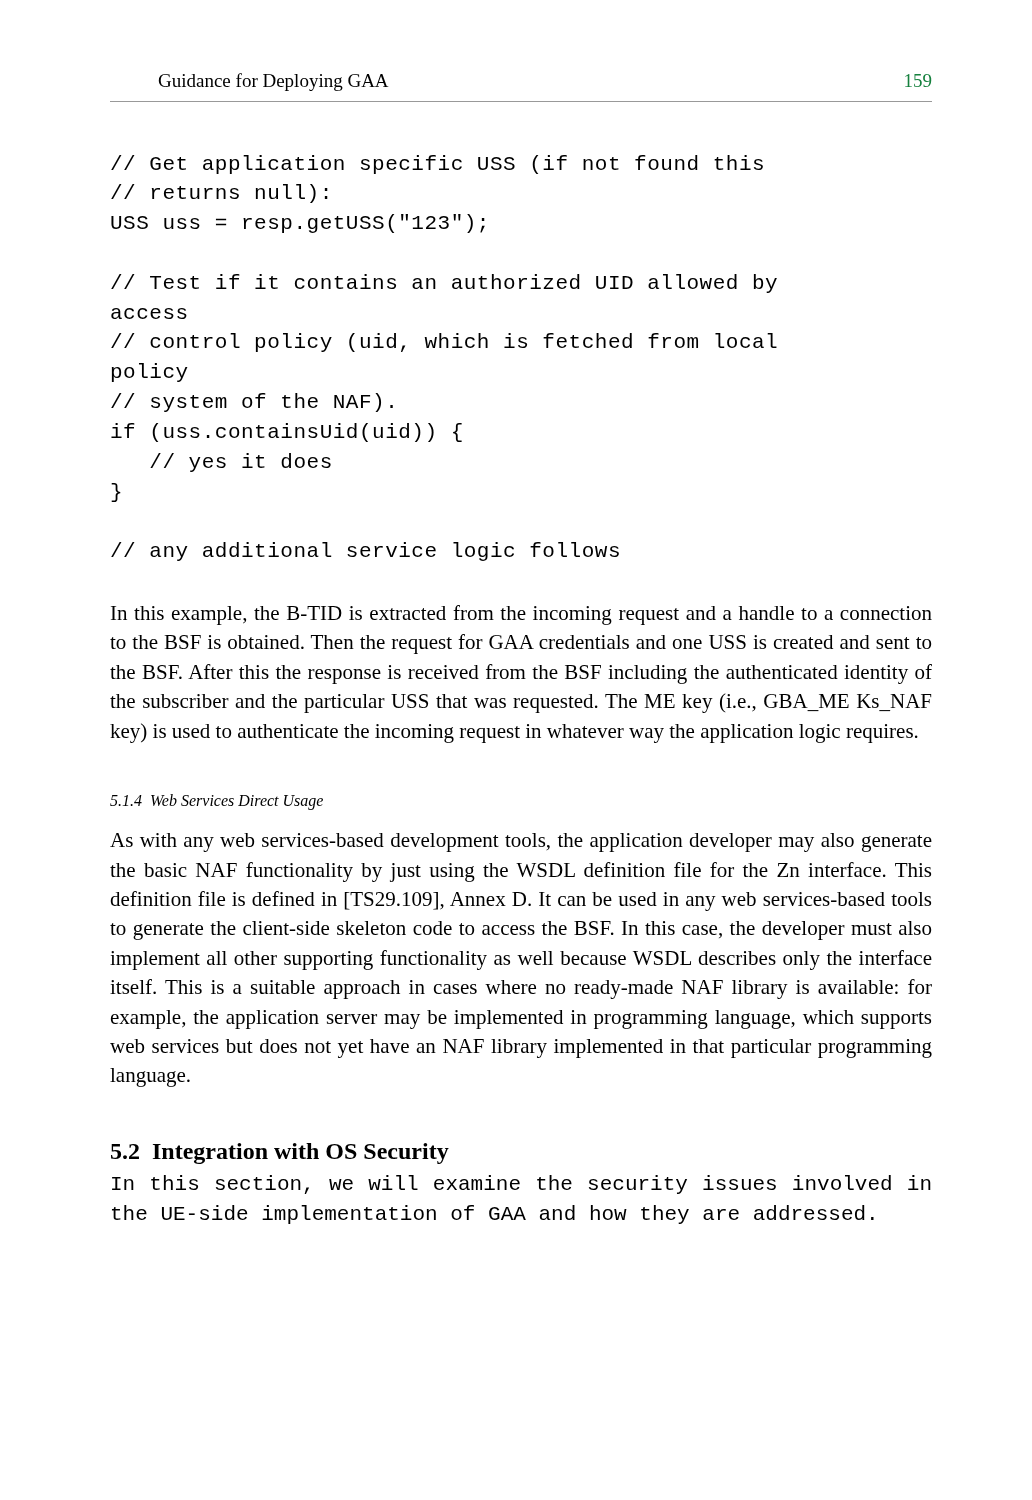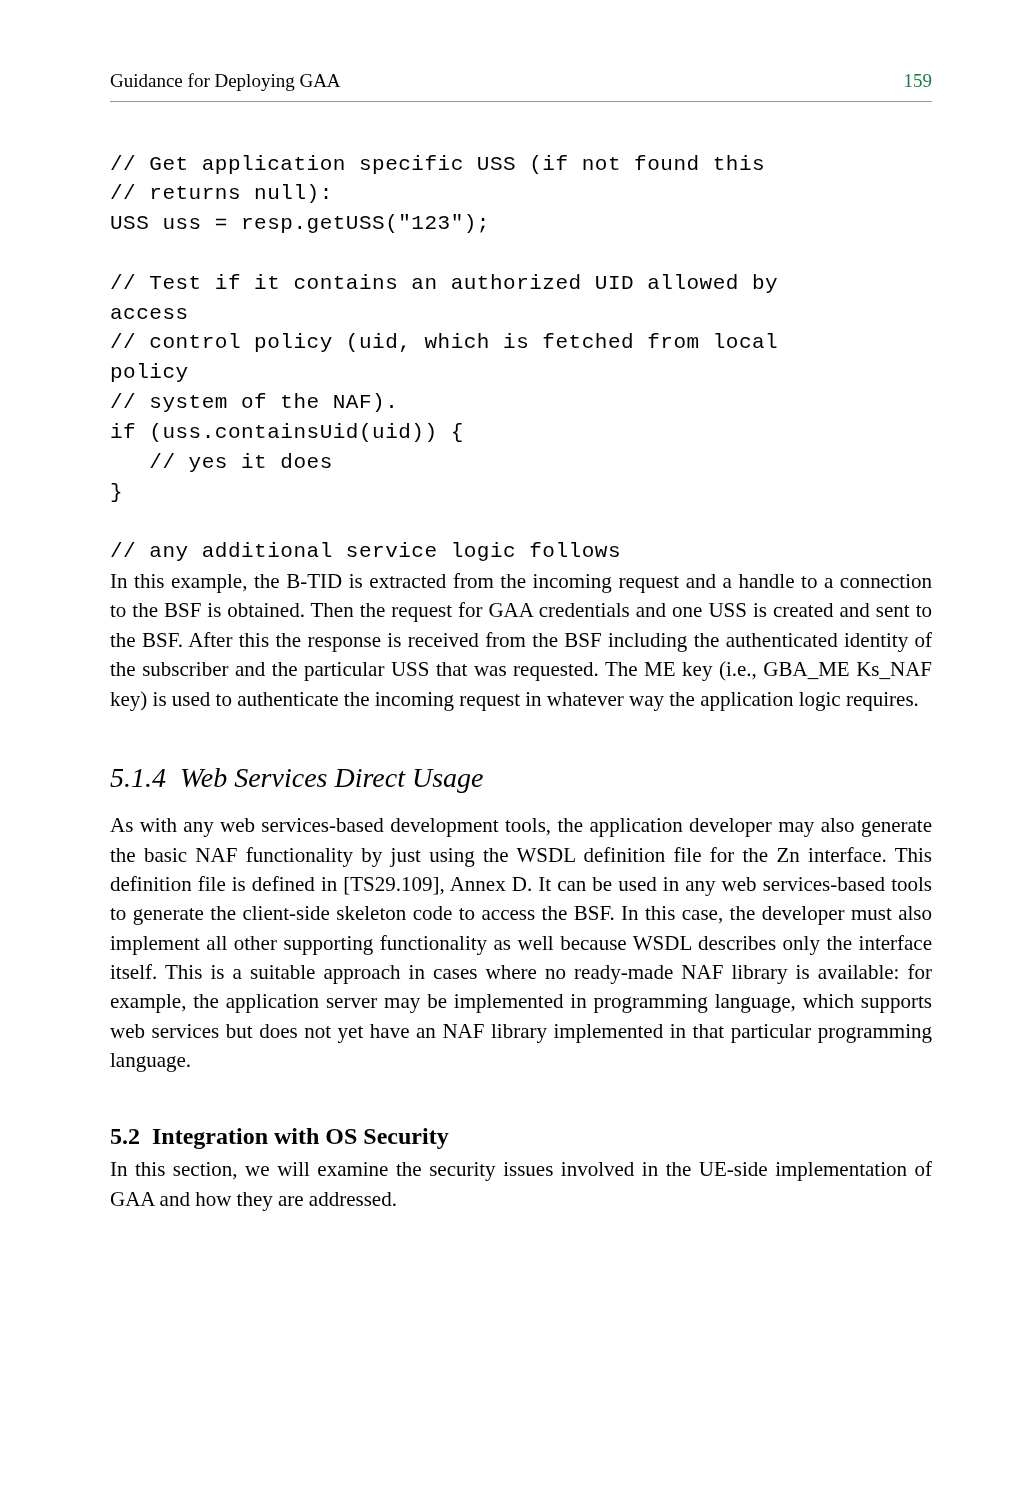--- a/index.html
+++ b/index.html
@@ -21,39 +21,41 @@
       display: flex;
       justify-content: space-between;
       align-items: baseline;
       border-bottom: 1px solid #999;
       padding-bottom: 6px;
       margin-bottom: 48px;
       font-size: 19px;
     }
     .header-title {
       color: #000;
+      margin-left: 48px;
     }
     .page-number {
       color: #15803d;
     }
     .code-block {
       font-family: 'Courier New', Courier, monospace;
       font-size: 21px;
       line-height: 1.42;
       white-space: pre;
+      margin-bottom: 32px;
       letter-spacing: 0.5px;
     }
     .body-text {
       text-align: justify;
       margin-bottom: 44px;
       line-height: 1.4;
     }
     .subsection-heading {
       font-style: italic;
-      font-size: 28px;
+      font-size: 16px;
       margin-bottom: 14px;
       font-weight: normal;
     }
     .section-heading {
       font-weight: bold;
       font-size: 24px;
       margin-bottom: 2px;
     }
   </style>
 </head>
@@ -84,13 +86,13 @@
 <h3 class="subsection-heading">
   <span>5.1.4</span>&nbsp;&nbsp;<span>Web Services Direct Usage</span>
 </h3>
 
 <p class="body-text">As with any web services-based development tools, the application developer may also generate the basic NAF functionality by just using the WSDL definition file for the Zn interface. This definition file is defined in [TS29.109], Annex D. It can be used in any web services-based tools to generate the client-side skeleton code to access the BSF. In this case, the developer must also implement all other supporting functionality as well because WSDL describes only the interface itself. This is a suitable approach in cases where no ready-made NAF library is available: for example, the application server may be implemented in programming language, which supports web services but does not yet have an NAF library implemented in that particular programming language.</p>
 
 <h2 class="section-heading">
   <span>5.2</span>&nbsp;&nbsp;<span>Integration with OS Security</span>
 </h2>
 
-<p class="body-text" style="margin-bottom:0;">In this section, we will examine the security issues involved in the UE-side implementation of GAA and how they are addressed.</p>
+<p class="body-text" style="margin-bottom:0;font-family:Liberation Mono, monospace;">In this section, we will examine the security issues involved in the UE-side implementation of GAA and how they are addressed.</p>
 
 </body></html>

